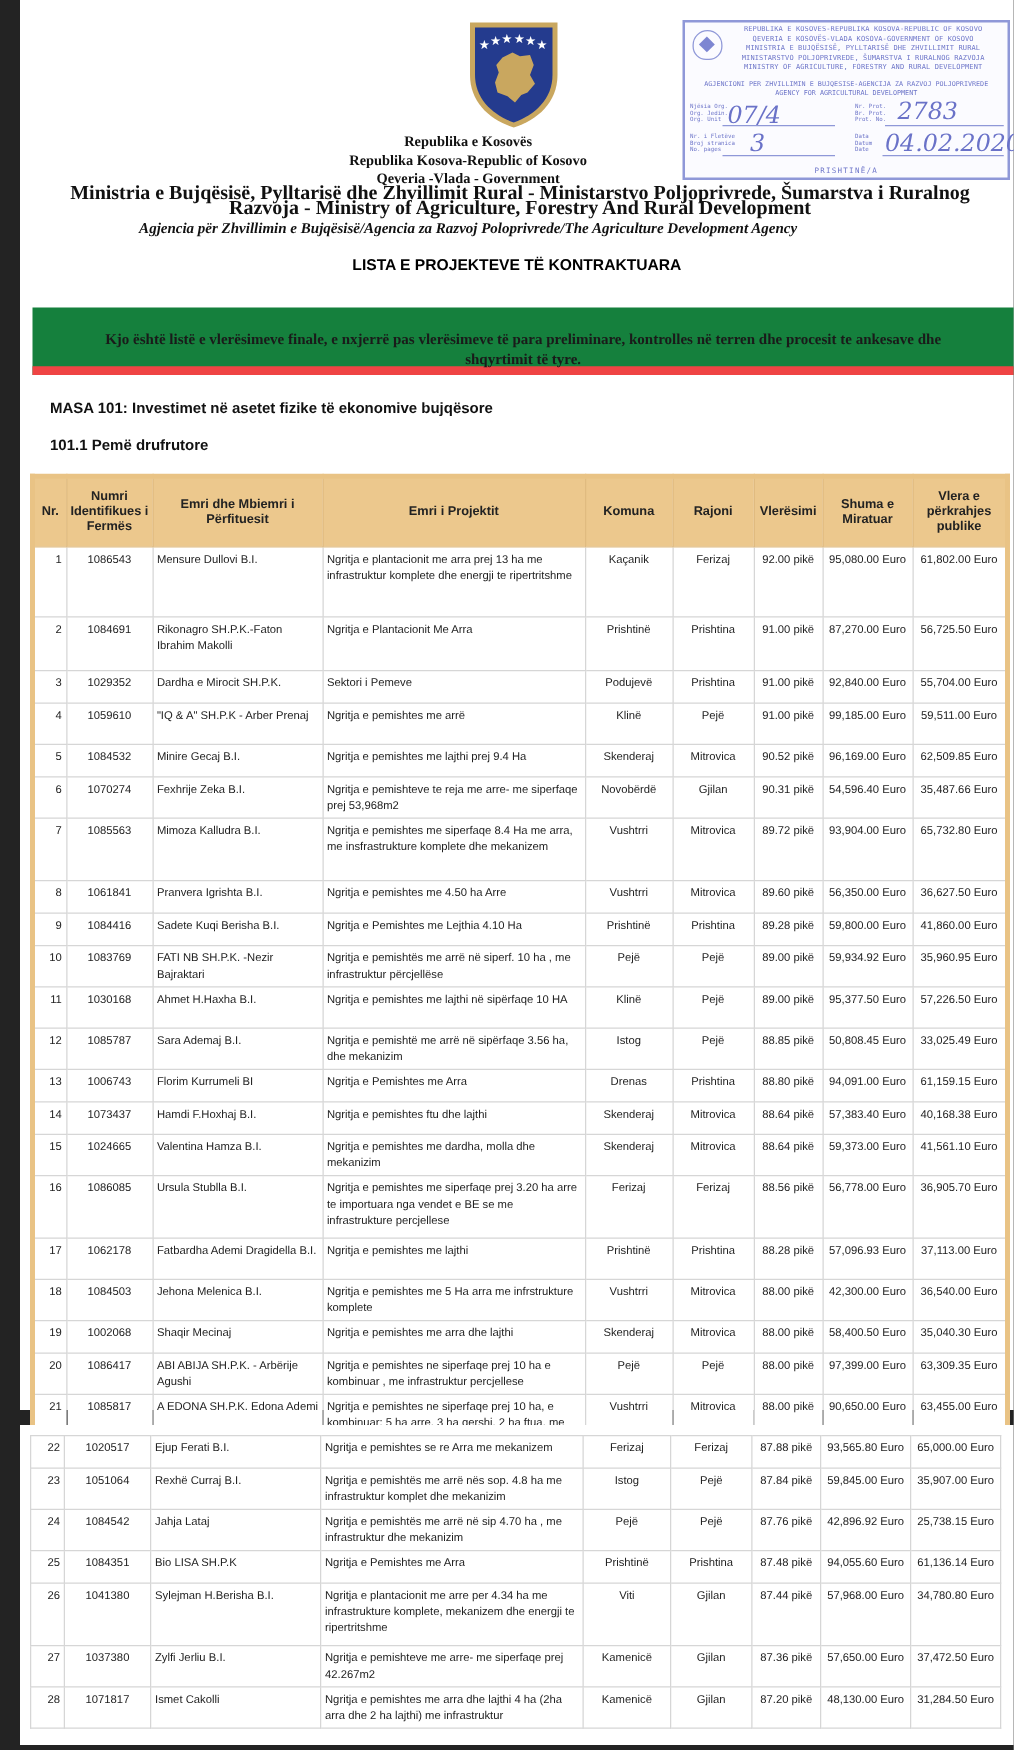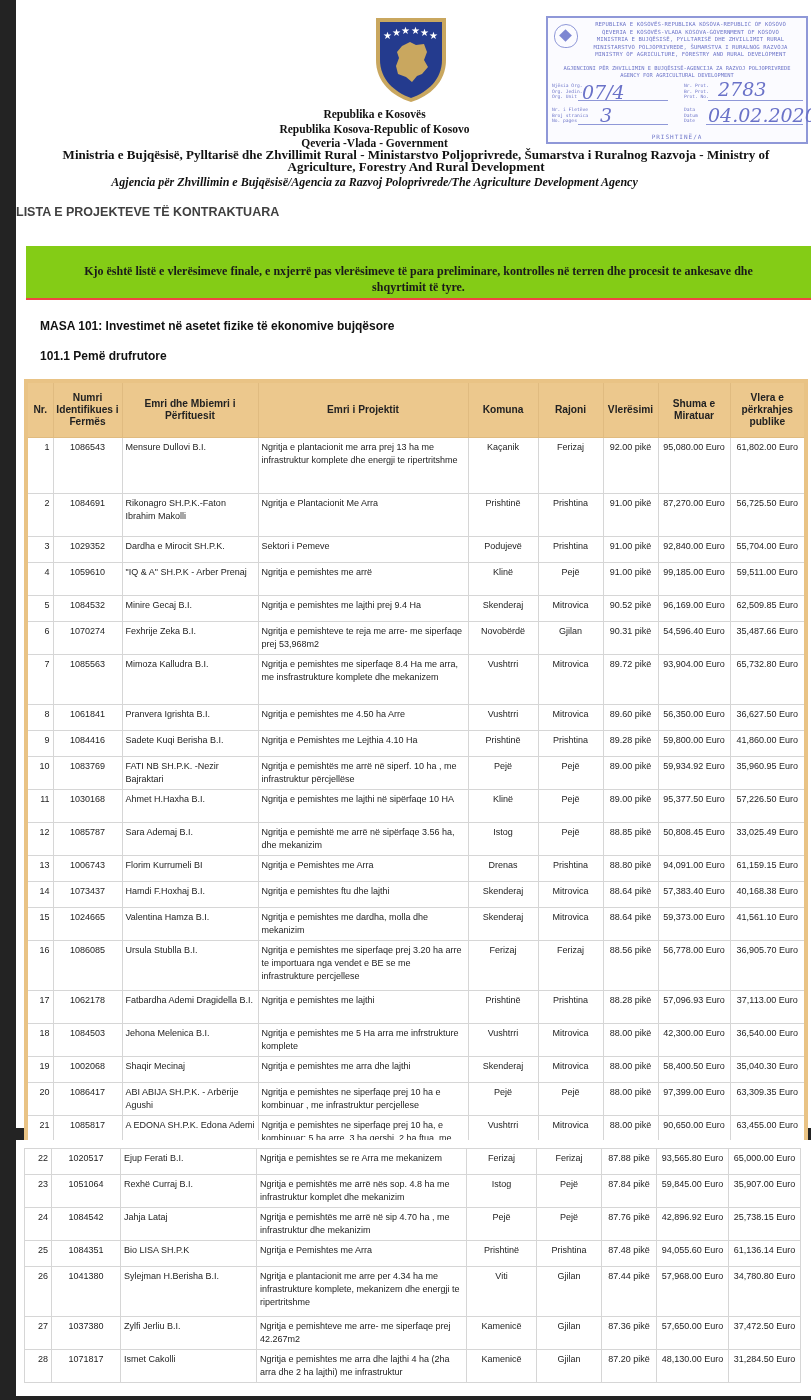--- a/index.html
+++ b/index.html
@@ -28,27 +28,27 @@
   .stamp .agency { position:absolute; left:3px; right:3px; top:47px; font-size:5.4px; line-height:7.4px; text-align:center; white-space:nowrap; overflow:hidden; }
   .stamp .f { position:absolute; font-size:4.6px; line-height:5.6px; }
   .stamp .hw { position:absolute; font-family:"DejaVu Serif", serif; font-style:italic; font-size:19px; color:#6a72c8; }
   .stamp .ul { position:absolute; height:1px; background:#8f98d8; }
   .stamp .city { position:absolute; left:0; right:0; bottom:2px; text-align:center; font-size:6px; letter-spacing:1px; }
 
   .hdr { position:absolute; left:0; width:717px; text-align:center; font-family:"Liberation Serif", serif; font-weight:bold; color:#111; }
   .h1 { top:108px; font-size:11.5px; }
   .h2 { top:123px; font-size:11.5px; }
   .h3 { top:137px; font-size:11.5px; }
-  .h4 { top:149px; font-size:13px; line-height:12px; left:20px; width:760px; }
+  .h4 { top:149px; font-size:16px; line-height:12px; left:20px; width:760px; }
   .h5 { top:175px; font-size:12px; font-style:italic; }
-  .title { position:absolute; top:205px; left:0; width:795px; text-align:left; font-family:"Liberation Sans", sans-serif; font-weight:bold; font-size:12.5px; color:#404040; }
+  .title { position:absolute; top:205px; left:0; width:795px; text-align:center; font-family:"Liberation Sans", sans-serif; font-weight:bold; font-size:12.5px; color:#000000; }
 
   .notice {
     position:absolute; left:10px; top:246px; width:785px; height:54px;
-    background:#84cc16; border-bottom:2px solid #ef4444;
+    background:#15803d; border-bottom:7px solid #ef4444;
     font-family:"Liberation Serif", serif; font-weight:bold; font-size:12px;
     text-align:center; line-height:16px; box-sizing:border-box; padding:17px 30px 0 30px; color:#1a1a1a;
   }
   .masa { position:absolute; left:24px; top:319px; font-size:12px; font-weight:bold; color:#111; }
   .sub { position:absolute; left:24px; top:349px; font-size:12px; font-weight:bold; color:#111; }
 
   
   table.grid {
     position:absolute; border-collapse:collapse; table-layout:fixed;
     font-family:"Liberation Sans", sans-serif; color:#1d1d1d;

